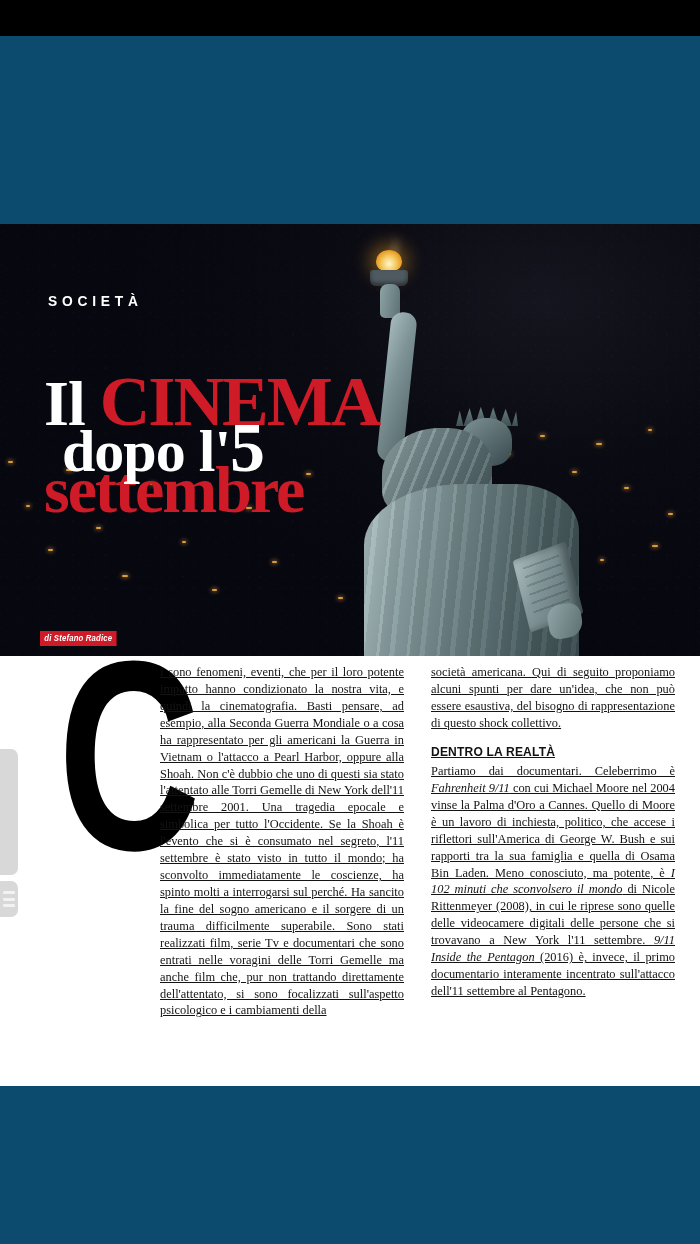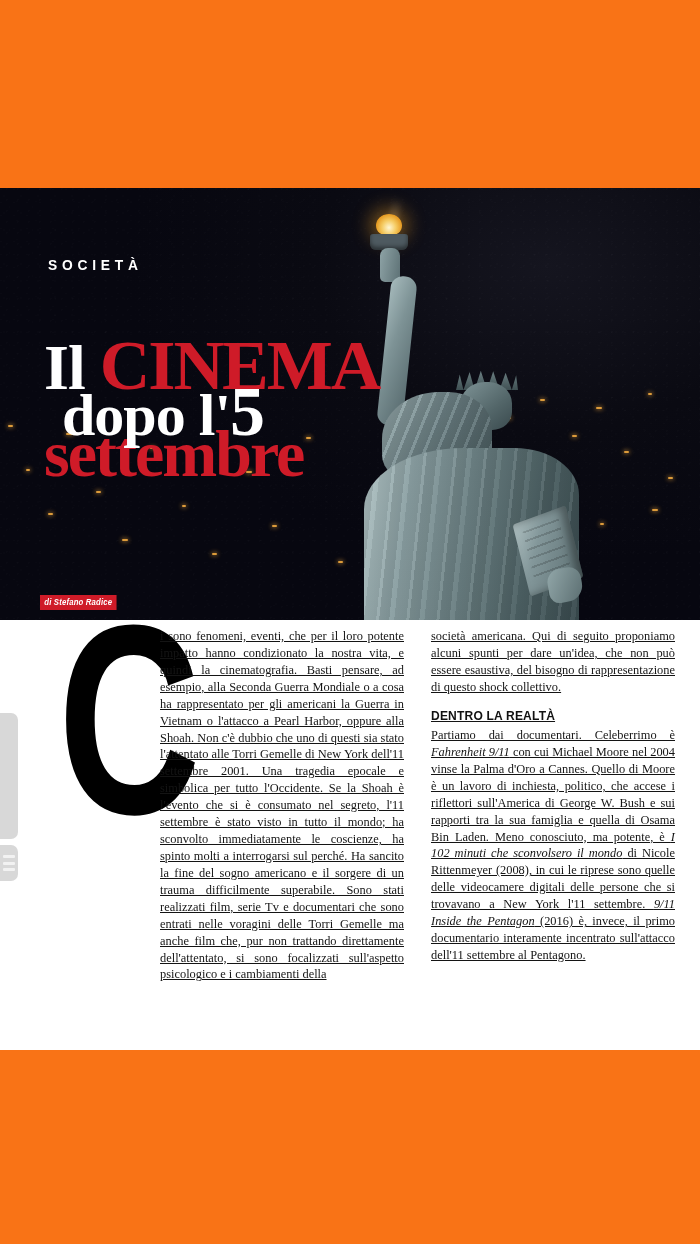--- a/index.html
+++ b/index.html
@@ -12,21 +12,22 @@
     height: 1244px;
     font-family: "Liberation Serif", serif;
     overflow: hidden;
     position: relative;
   }
 
   
   #viewer {
     position: absolute;
     inset: 0;
-    background: #f97316;
+    background: #0c4a6e;
+    margin-top: 36px;
   }
 
   
   #page {
     position: absolute;
     left: 0;
     top: 188px;
     width: 700px;
     height: 862px;
     background: #ffffff;

